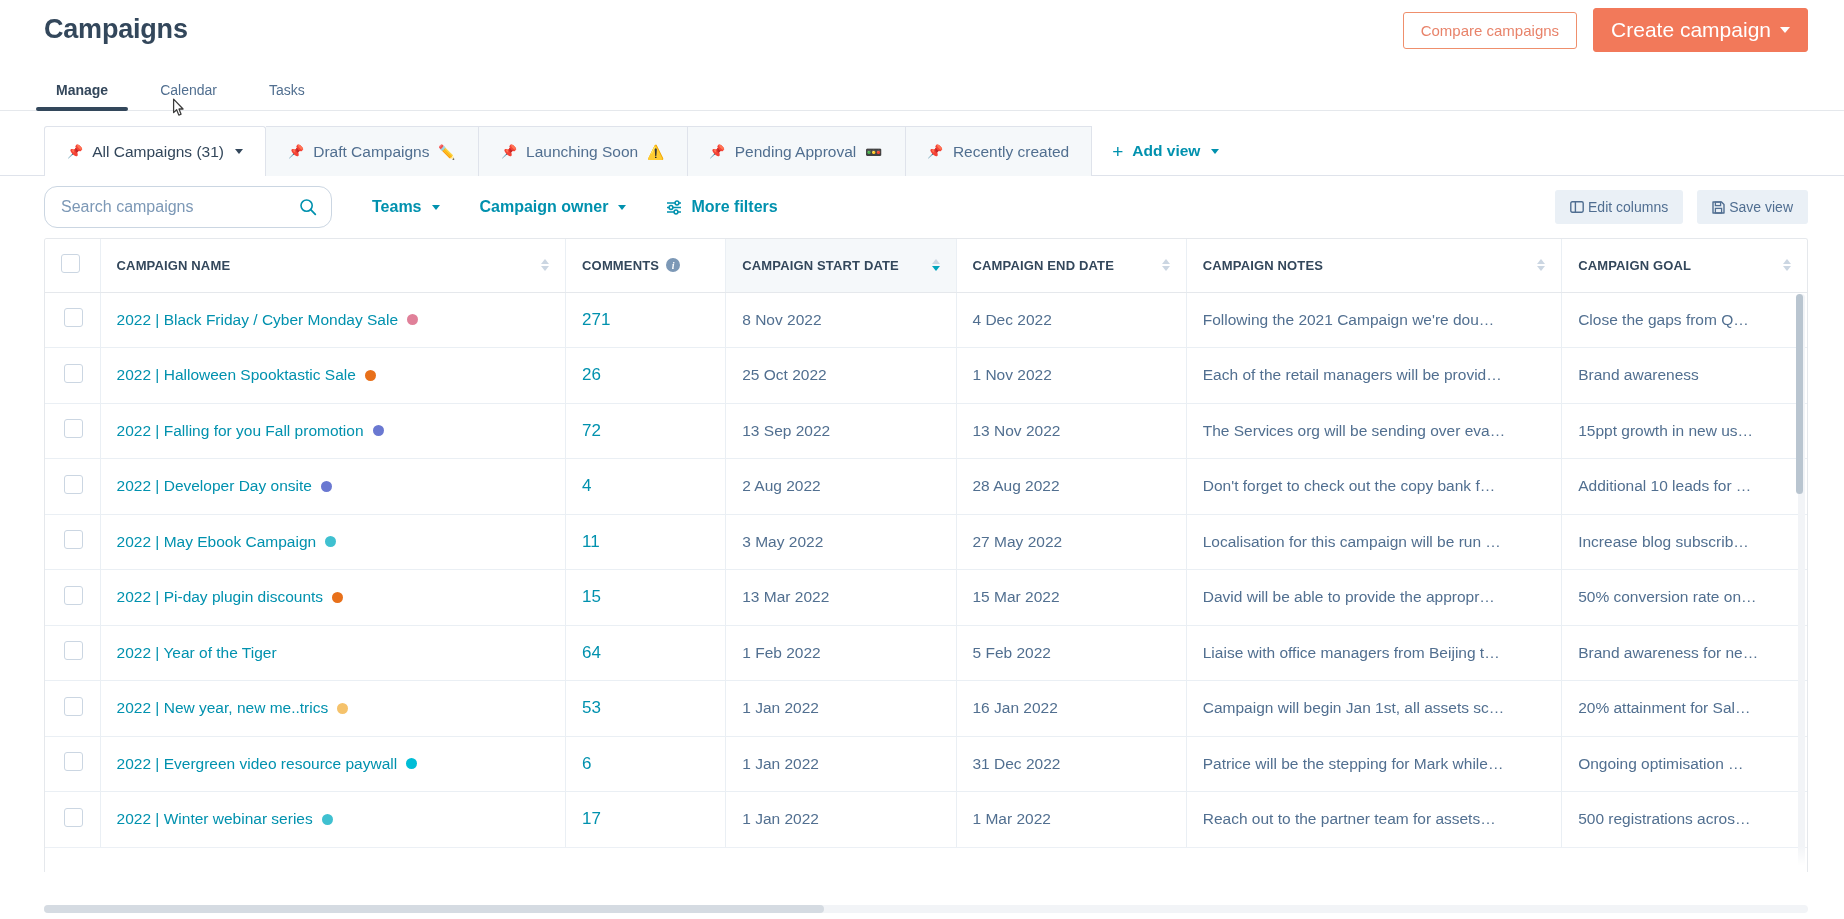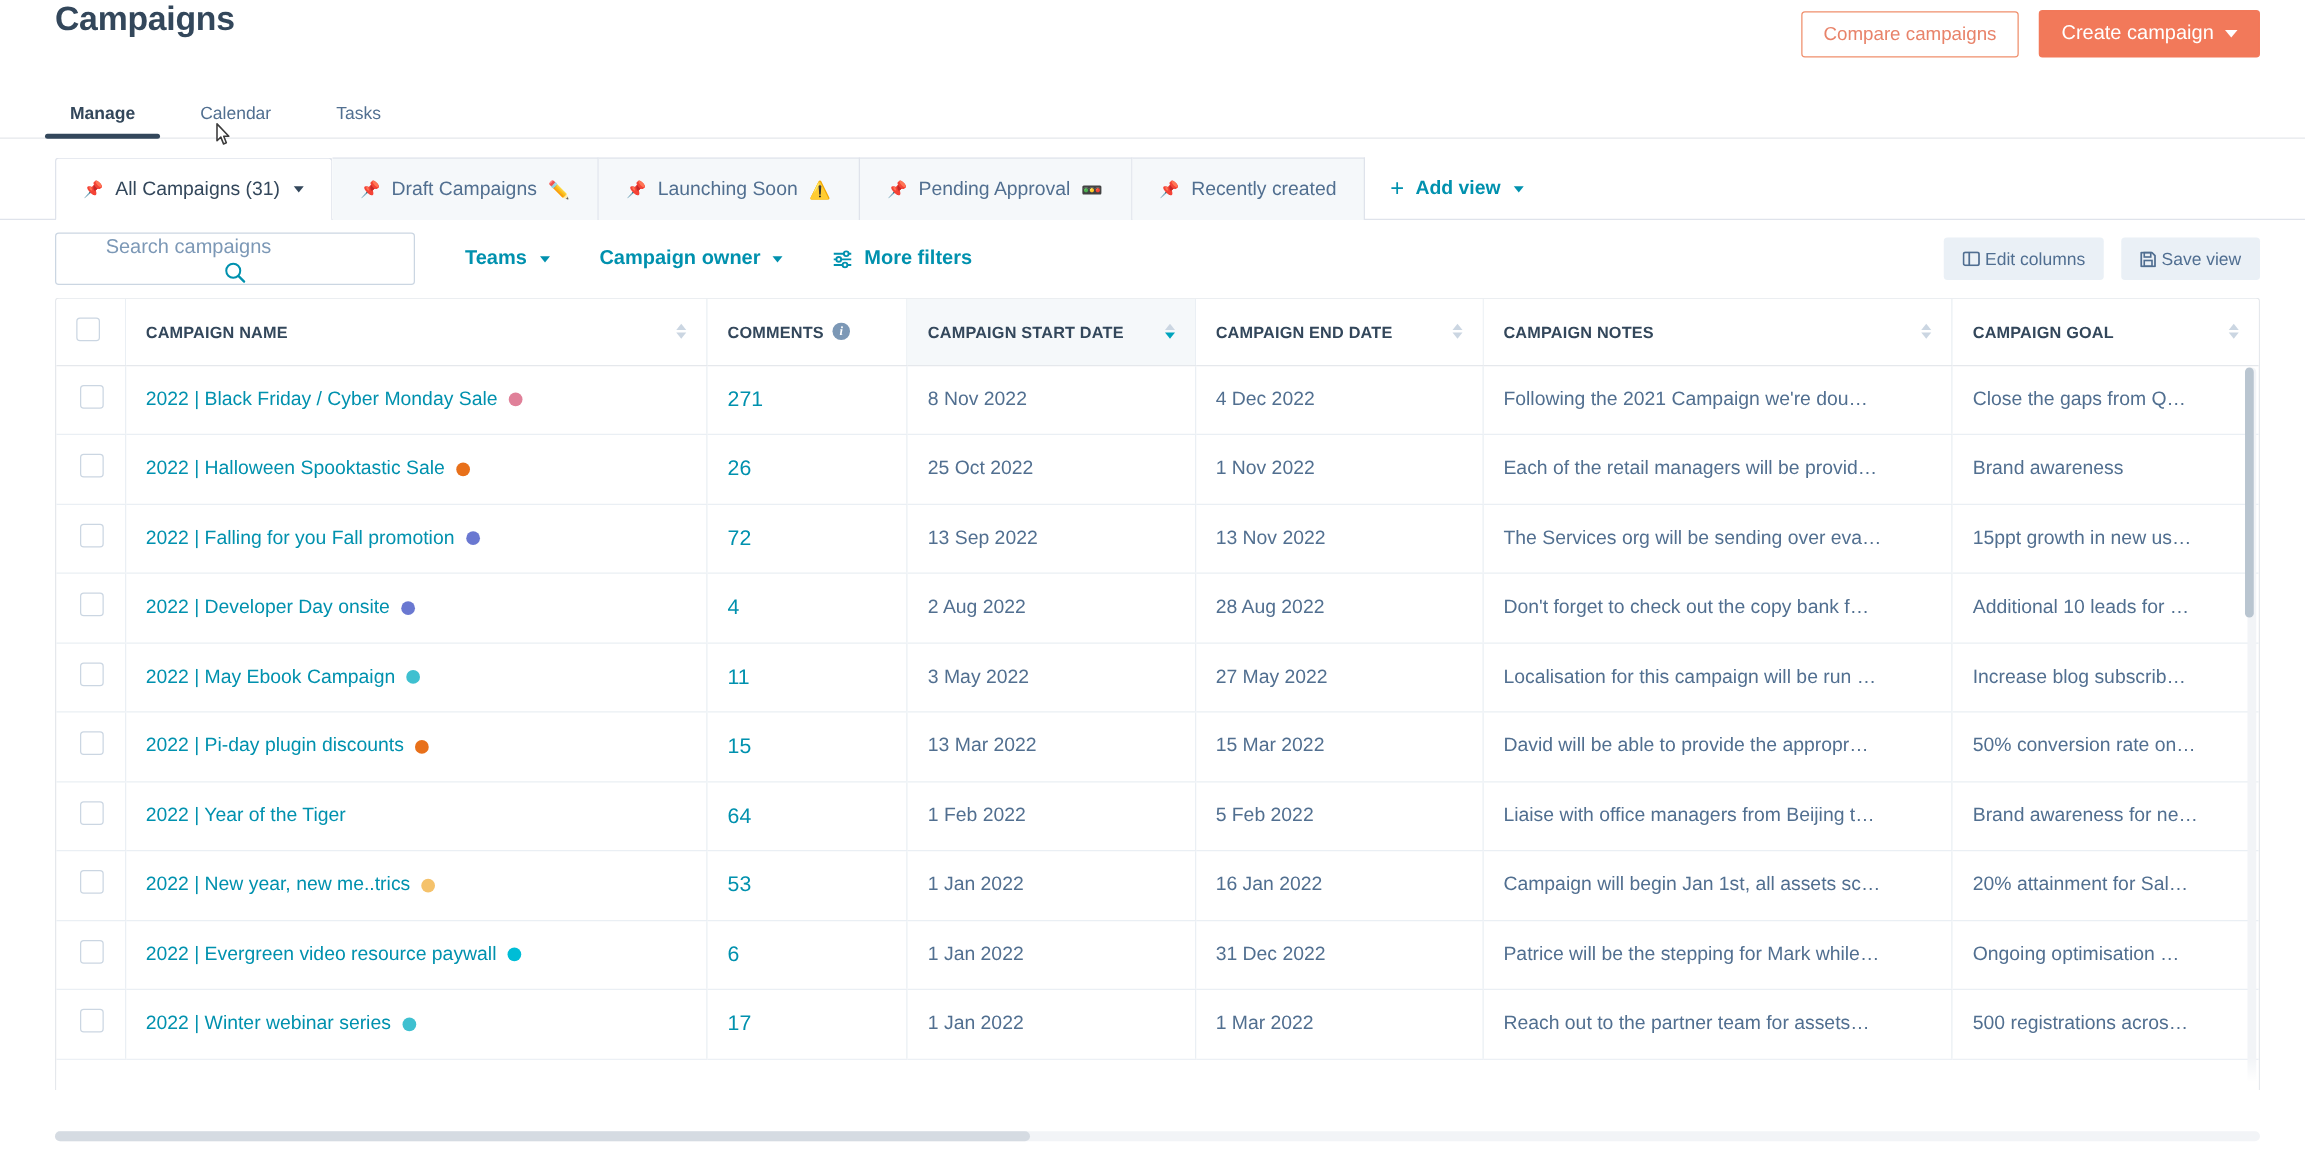--- a/index.html
+++ b/index.html
@@ -11,20 +11,21 @@
     font-family: "Liberation Sans", sans-serif;
     color: #33475b;
   }
 
   
   .page-header {
     position: relative;
     height: 58px;
     padding: 0 44px;
     display: flex;
+    align-items: center;
   }
   .page-title {
     font-size: 27px;
     font-weight: 600;
     color: #33475b;
     letter-spacing: -0.2px;
   }
   .header-actions {
     position: absolute;
     right: 36px;
@@ -41,21 +42,21 @@
     border-radius: 3px;
     padding: 9px 17px;
     cursor: pointer;
     font-family: inherit;
     white-space: nowrap;
   }
   .btn-primary {
     border: 1px solid #f2795a;
     background: #f2795a;
     color: #ffffff;
-    font-size: 16px;
+    font-size: 21px;
     border-radius: 3px;
     padding: 9px 17px;
     cursor: pointer;
     font-family: inherit;
     display: flex;
     align-items: center;
     gap: 9px;
     white-space: nowrap;
   }
   .caret-down {
@@ -184,26 +185,25 @@
     display: flex;
     align-items: center;
     padding: 0 36px 0 44px;
     height: 62px;
     position: relative;
   }
   .search-box {
     width: 288px;
     height: 42px;
     border: 1px solid #cbd6e2;
-    border-radius: 3px;
+    border-radius: 13px;
     display: flex;
     align-items: center;
     padding: 0 14px;
     background: #fff;
-    flex-direction: column;
   }
   .search-box input {
     border: none;
     outline: none;
     flex: 1;
     font-size: 16px;
     color: #33475b;
     font-family: inherit;
     background: transparent;
   }

